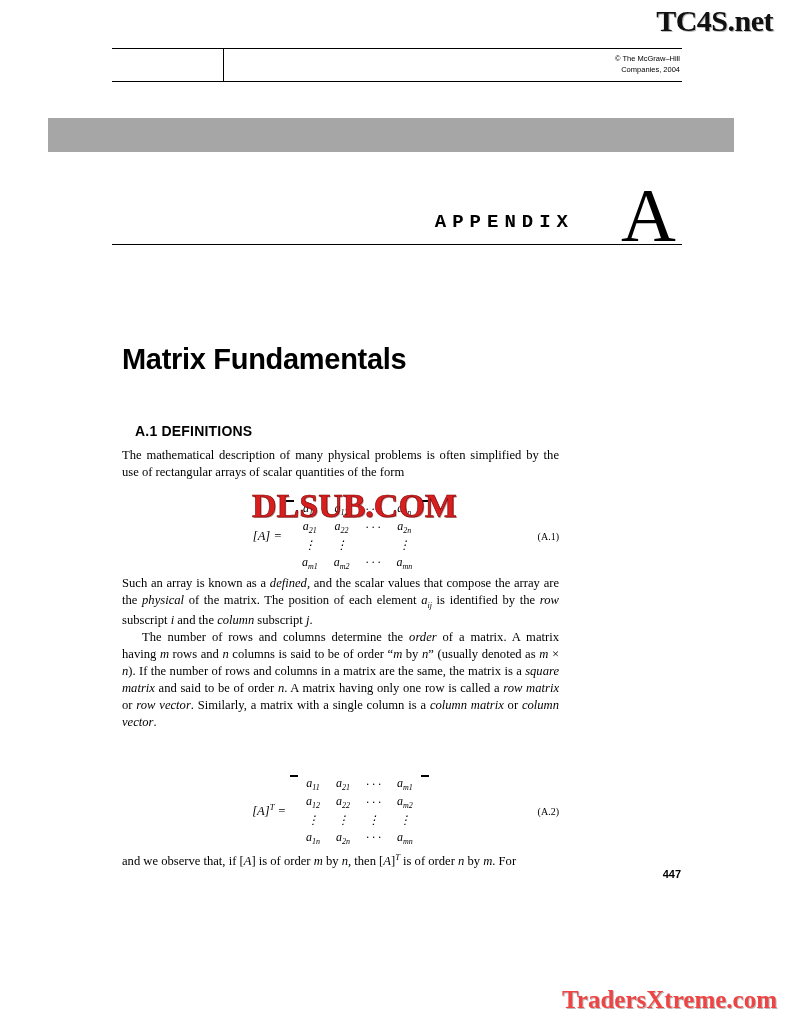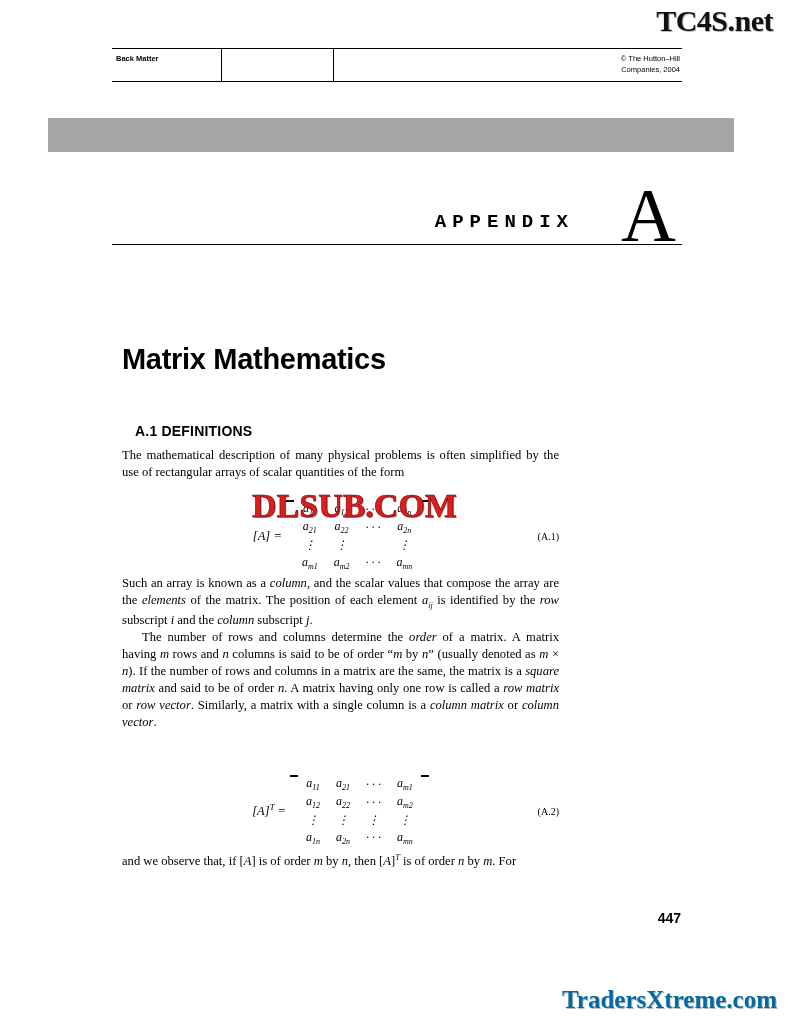--- a/index.html
+++ b/index.html
@@ -207,65 +207,62 @@
     -webkit-text-stroke: 0.6px #7a0000;
     letter-spacing: 0px;
     text-shadow: 1px 1px 0 rgba(120,0,0,0.5);
     z-index: 5;
   }
 
   
   .pageno {
     position: absolute;
     right: 110px;
-    top: 910px;
+    top: 868px;
     font-family: "Liberation Sans", sans-serif;
     font-weight: bold;
-    font-size: 14px;
+    font-size: 11px;
   }
 
   
   .wm-bot {
     position: absolute;
     right: 14px;
     bottom: 10px;
     font-family: "Liberation Serif", serif;
     font-weight: bold;
     font-size: 25px;
-    color: #0369a1;
+    color: #ef4444;
     text-shadow: 1px 1px 0 #bbb;
   }
 </style>
 </head>
 <body>
 
 <div class="wm-top">TC4S.net</div>
 
 <div class="runhead">
   <div class="cols">
-    <div class="c c2">
-      <div>Back Matter</div>
-    </div>
     <div class="c c4"></div>
     <div class="c c5">
-      <div>© The Hutton–Hill</div>
+      <div>© The McGraw–Hill</div>
       <div>Companies, 2004</div>
     </div>
   </div>
 </div>
 
 <div class="grey-band"></div>
 
 <div class="app-head">
   <div class="word">APPENDIX</div>
   <div class="letter">A</div>
   <div class="rule"></div>
 </div>
 
-<div class="chap-title">Matrix Mathematics</div>
+<div class="chap-title">Matrix Fundamentals</div>
 
 <div class="sec-head">A.1  DEFINITIONS</div>
 
 <div class="body" style="top:447px;">
   <p>The mathematical description of many physical problems is often simplified by the use of rectangular arrays of scalar quantities of the form</p>
 </div>
 
 <div class="eq-block" style="top:500px;">
   <div class="eq-row">
     <span class="lhs">[<i>A</i>] =</span>
@@ -302,21 +299,21 @@
       <span class="brk r"></span>
     </span>
     <span class="eq-num">(A.1)</span>
   </div>
 </div>
 
 <div class="wm-mid">DLSUB.COM</div>
 
 <div class="body" style="top:575px;">
   <p>
-    <span>Such an array is known as a </span><i>column,</i><span> and the scalar values that compose the array are the </span><i>elements</i><span> of the matrix. The position of each element </span><i>a<sub>ij</sub></i><span> is identified by the </span><i>row</i><span> subscript </span><i>i</i><span> and the </span><i>column</i><span> subscript </span><i>j</i><span>.</span>
+    <span>Such an array is known as a </span><i>defined,</i><span> and the scalar values that compose the array are the </span><i>physical</i><span> of the matrix. The position of each element </span><i>a<sub>ij</sub></i><span> is identified by the </span><i>row</i><span> subscript </span><i>i</i><span> and the </span><i>column</i><span> subscript </span><i>j</i><span>.</span>
   </p>
   <p class="ind">
     The number of rows and columns determine the <i>order</i> of a matrix. A matrix
     having <i>m</i> rows and <i>n</i> columns is said to be of order “<i>m</i> by <i>n</i>” (usually denoted as
     <i>m</i> × <i>n</i>). If the number of rows and columns in a matrix are the same, the matrix
     is a <i>square matrix</i> and said to be of order <i>n</i>. A matrix having only one row is
     called a <i>row matrix</i> or <i>row vector</i>. Similarly, a matrix with a single column is a
     <i>column matrix</i> or <i>column vector</i>.
   </p>
 </div>

